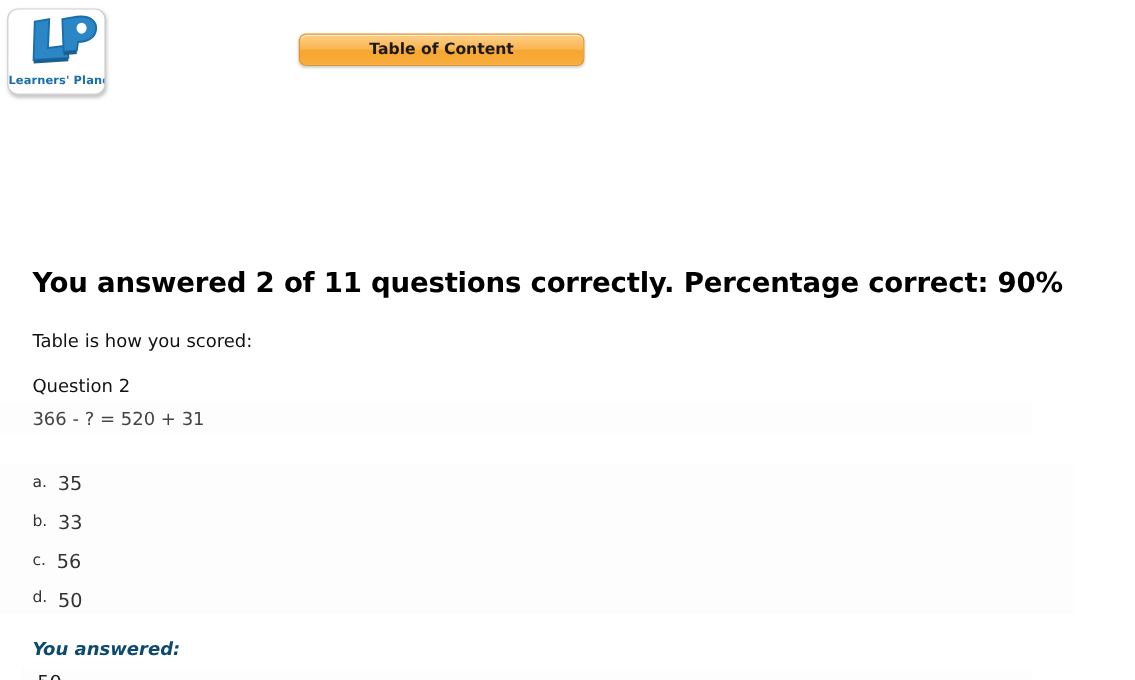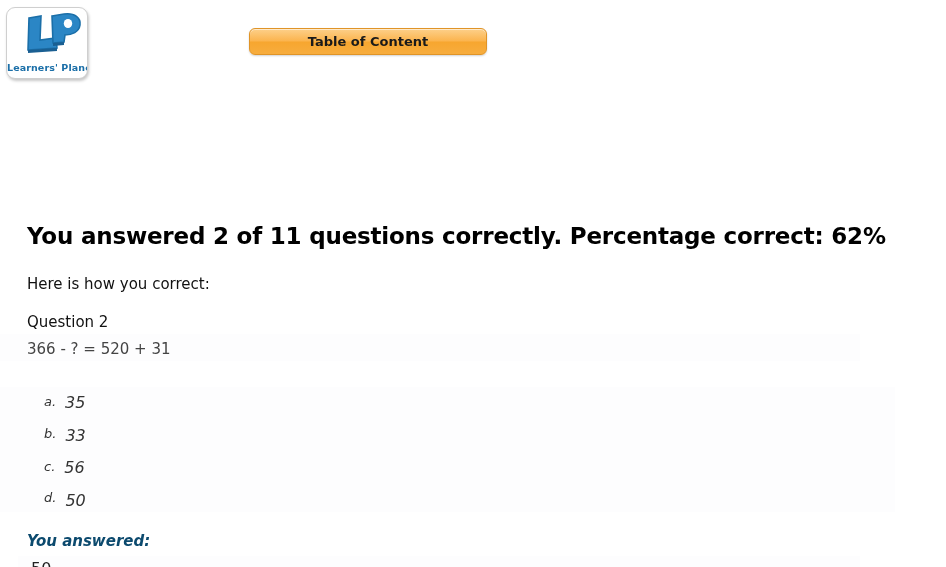--- a/index.html
+++ b/index.html
@@ -139,23 +139,22 @@
   }
 
   .options-panel {
     left: 0px;
     top: 292px;
     width: 895px;
     height: 125px;
   }
   .option-row {
     position: absolute;
-    left: 44px;
-    white-space: nowrap;
-    font-style: italic;
+    left: 27px;
+    white-space: nowrap;
   }
   .option-letter {
     font-family: "DejaVu Sans", "Liberation Sans", sans-serif;
     font-size: 13px;
     color: #333333;
   }
   .option-value {
     font-family: "DejaVu Sans", "Liberation Sans", sans-serif;
     font-size: 16px;
     color: #333333;
@@ -219,23 +218,23 @@
     </svg>
     <div class="logo-caption">Learners' Planet</div>
   </div>
 
   <div class="toc-button">Table of Content</div>
 
 </div>
 
 <div class="content">
 
-  <div class="score-heading">You answered 2 of 11 questions correctly. Percentage correct: 62%</div>
-
-  <div class="scored-line">Here is how you correct:</div>
+  <div class="score-heading">You answered 2 of 11 questions correctly. Percentage correct: 90%</div>
+
+  <div class="scored-line">Table is how you scored:</div>
 
   <div class="question-label">Question 2</div>
 
   <div class="panel question-panel"></div>
   <div class="question-text">366 - ? = 520 + 31</div>
 
   <div class="panel options-panel"></div>
 
   <div class="option-row opt-a">
     <span class="option-letter">a.</span><span class="option-value">35</span>

